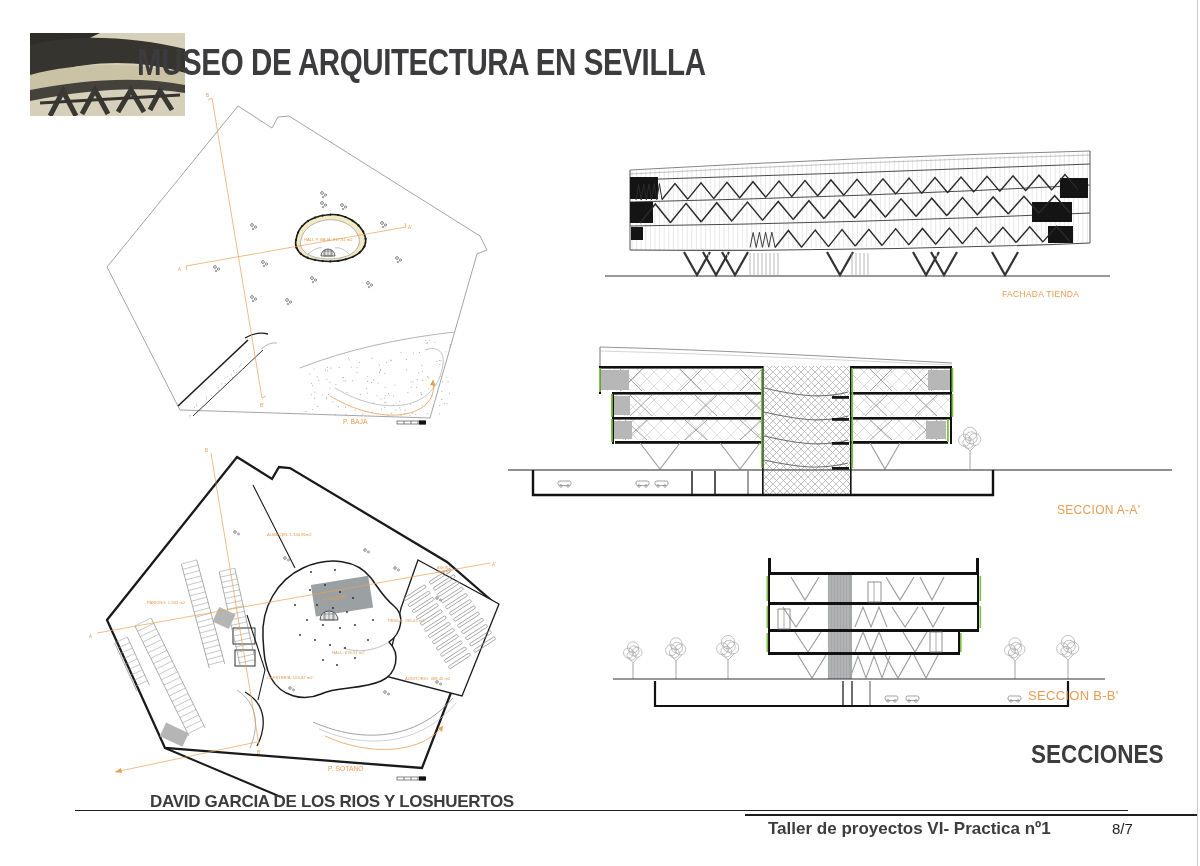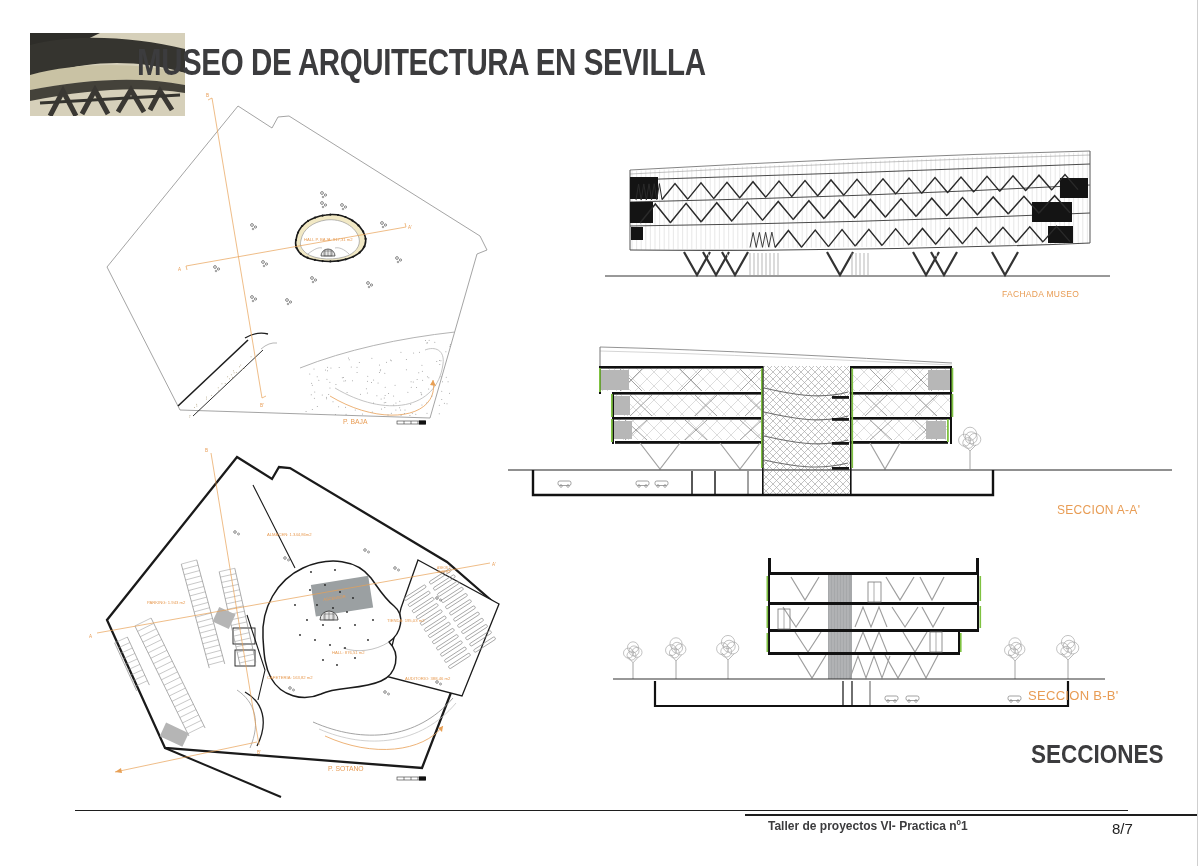--- a/index.html
+++ b/index.html
@@ -5,21 +5,21 @@
   html,body{margin:0;padding:0;background:#fff;}
   .sheet{position:relative;width:1200px;height:866px;background:#fff;overflow:hidden;
          font-family:"Liberation Sans",sans-serif;}
   .abs{position:absolute;}
   .title{font-weight:bold;color:var(--ink);font-size:36px;letter-spacing:-0.5px;
          transform:scaleX(0.82);transform-origin:left top;white-space:nowrap;}
   .olabel{color:var(--accent);white-space:nowrap;}
   .heading{font-weight:bold;color:var(--ink);font-size:25px;transform:scaleX(0.9);
            transform-origin:left top;white-space:nowrap;}
   .author{font-weight:bold;color:var(--ink);font-size:17px;letter-spacing:-0.3px;white-space:nowrap;}
-  .course{font-weight:bold;color:var(--ink);font-size:12px;white-space:nowrap;}
+  .course{font-weight:bold;color:var(--ink);font-size:17px;white-space:nowrap;}
   .page-num{color:#222;font-size:15px;}
   .hline{background:#1e1e1e;height:1px;}
   .svg-olabel{fill:var(--accent);}
   .page-edge{position:absolute;right:2px;top:0;width:1px;height:100%;background:#cfcfcf;}
 </style>
 </head>
 <body>
 
 <div class="sheet">
 
@@ -711,21 +711,21 @@
         <line x1="174" y1="113" x2="174" y2="135" stroke="#9a9a9a" stroke-width="0.7"></line>
         <line x1="178" y1="113" x2="178" y2="135" stroke="#9a9a9a" stroke-width="0.7"></line>
         <line x1="252" y1="113" x2="252" y2="135" stroke="#9a9a9a" stroke-width="0.7"></line>
         <line x1="256" y1="113" x2="256" y2="135" stroke="#9a9a9a" stroke-width="0.7"></line>
         <line x1="260" y1="113" x2="260" y2="135" stroke="#9a9a9a" stroke-width="0.7"></line>
         <line x1="264" y1="113" x2="264" y2="135" stroke="#9a9a9a" stroke-width="0.7"></line>
         <line x1="268" y1="113" x2="268" y2="135" stroke="#9a9a9a" stroke-width="0.7"></line>
       </g>
     <line x1="5" y1="136" x2="510" y2="136" stroke="#333" stroke-width="1"></line>
   </svg>
-  <div class="abs olabel" style="left:1002px;top:289px;font-size:8.5px;letter-spacing:0.3px">FACHADA MUSEO</div>
+  <div class="abs olabel" style="left:1002px;top:289px;font-size:8.5px;letter-spacing:0.3px">FACHADA TIENDA</div>
 
   <svg class="abs" style="left:500px;top:330px" width="680" height="180" viewBox="0 0 680 180">
     <defs>
       <pattern id="pA" width="14" height="14" patternUnits="userSpaceOnUse">
         <path d="M0,14 L14,0 M0,0 L14,14" stroke="#c6c6c6" stroke-width="0.6" fill="none"></path>
       </pattern>
       <pattern id="pB" width="7" height="7" patternUnits="userSpaceOnUse">
         <path d="M0,7 L7,0 M0,0 L7,7" stroke="#a9a9a9" stroke-width="0.7" fill="none"></path>
       </pattern>
     </defs>
@@ -929,18 +929,19 @@
           <circle cx="411" cy="151" r="1.3" fill="none" stroke="#8a8a8a" stroke-width="0.7"></circle>
           <circle cx="418" cy="151" r="1.3" fill="none" stroke="#8a8a8a" stroke-width="0.7"></circle>
         </g>
     </g>
   </svg>
   <div class="abs olabel" style="left:1028px;top:688px;font-size:13px;letter-spacing:0.3px">SECCION B-B'</div>
 
   <div class="abs heading" style="left:1031px;top:740px">SECCIONES</div>
 
   <div class="abs hline" style="left:75px;top:810px;width:1053px"></div>
+  <div class="abs author" style="left:150px;top:792px">DAVID GARCIA DE LOS RIOS Y LOSHUERTOS</div>
   <div class="abs hline" style="left:745px;top:814px;width:452px;height:1.5px"></div>
   <div class="abs course" style="left:768px;top:819px">Taller de proyectos VI- Practica nº1</div>
   <div class="abs page-num" style="left:1112px;top:820px">8/7</div>
 
   <div class="page-edge"></div>
 </div>
 
 </body></html>

